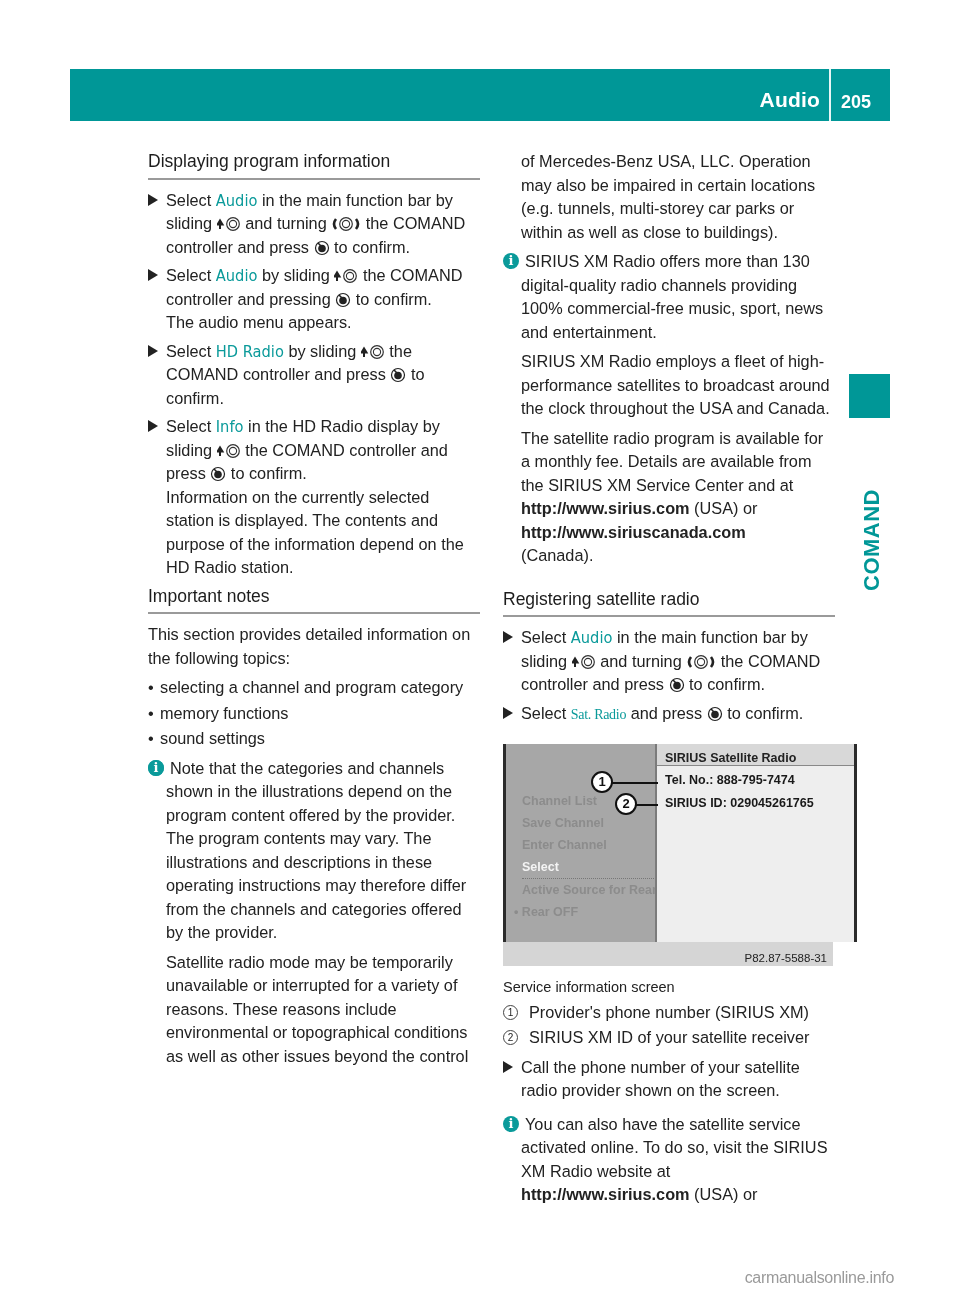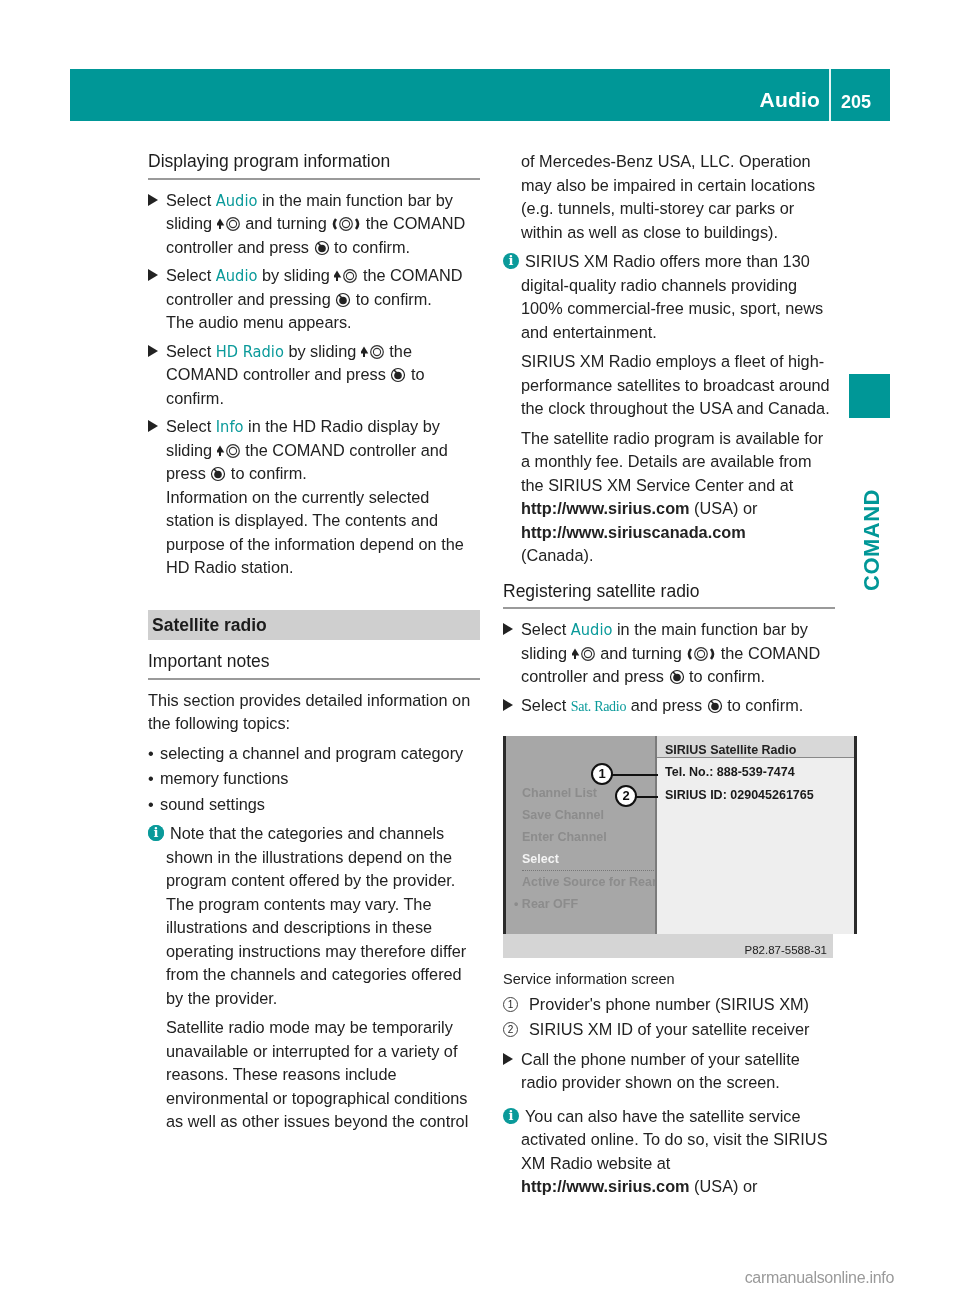--- a/index.html
+++ b/index.html
@@ -138,21 +138,20 @@
         <use href="#g-ring" x="8"></use>
       </svg><span> the COMAND controller and press </span>
     <svg class="ico" width="16" height="16" viewBox="0 0 16 16">
         <circle cx="8" cy="8" r="6.5" fill="none" stroke="#222" stroke-width="1.2"></circle>
         <circle cx="8" cy="8.5" r="3.8" fill="#222"></circle>
         <path d="M4 3 L8 7" stroke="#222" stroke-width="1.6"></path>
       </svg><span> to confirm.</span>
     <div>Information on the currently selected station is displayed. The contents and purpose of the information depend on the HD Radio station.</div>
   </div>
 
-  <div class="section-band">Satellite radio</div>
   <div class="h2">Important notes</div>
 
   <div class="para">This section provides detailed information on the following topics:</div>
   <div class="bullet">selecting a channel and program category</div>
   <div class="bullet">memory functions</div>
   <div class="bullet" style="margin-bottom:6px">sound settings</div>
 
   <div class="info">
     <span class="i-icon">i</span>
   </div>
@@ -171,21 +170,21 @@
     <span class="lead">SIRIUS XM Radio offers more than 130 digital-quality radio channels providing 100% commercial-free music, sport, news and entertainment.</span>
     <div style="margin-top:6px">SIRIUS XM Radio employs a fleet of high-performance satellites to broadcast around the clock throughout the USA and Canada.</div>
     <div style="margin-top:6px">
       <span>The satellite radio program is available for a monthly fee. Details are available from the SIRIUS XM Service Center and at</span><br>
       <span class="bold">http://www.sirius.com</span><span> (USA) or</span><br>
       <span class="bold">http://www.siriuscanada.com</span><br>
       <span>(Canada).</span>
     </div>
   </div>
 
-  <div class="h2" style="margin-top:12px">Registering satellite radio</div>
+  <div class="h2" style="margin-top:20px">Registering satellite radio</div>
 
   <div class="step">
     <span class="tri"></span>
     <span>Select </span><span class="kw">Audio</span><span> in the main function bar by sliding </span>
     <svg class="ico" width="24" height="16" viewBox="0 0 24 16">
         <path d="M3 13 V7 M0.5 8.5 L3 4.5 L5.5 8.5 Z" stroke="#222" stroke-width="2" fill="#222"></path>
         <use href="#g-ring" x="8"></use>
       </svg><span> and turning </span>
     <svg class="ico" width="30" height="16" viewBox="0 0 30 16">
         <path d="M5 3 Q1 8 5 13" stroke="#222" stroke-width="2.6" fill="none"></path>
@@ -215,21 +214,21 @@
         <div>Channel List</div>
         <div>Save Channel</div>
         <div>Enter Channel</div>
         <div class="sel">Select</div>
         <div style="white-space:nowrap;overflow:hidden;width:136px">Active Source for Rear</div>
         <div class="rear">• Rear OFF</div>
       </div>
     </div>
     <div class="screen-right">
       <div class="screen-title">SIRIUS Satellite Radio</div>
-      <div class="screen-line">Tel. No.: 888-539-7474</div>
+      <div class="screen-line">Tel. No.: 888-795-7474</div>
       <div class="screen-line">SIRIUS ID: 029045261765</div>
     </div>
     <div class="callout-line" style="left:109px; top:38px; width:46px;"></div>
     <div class="callout" style="left:88px; top:27px;">1</div>
     <div class="callout-line" style="left:133px; top:60px; width:22px;"></div>
     <div class="callout" style="left:112px; top:49px;">2</div>
     <div class="screen-footer">P82.87-5588-31</div>
   </div>
 
   <div class="caption">Service information screen</div>

